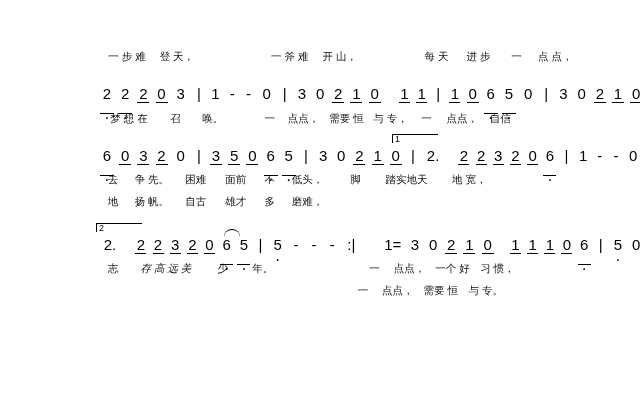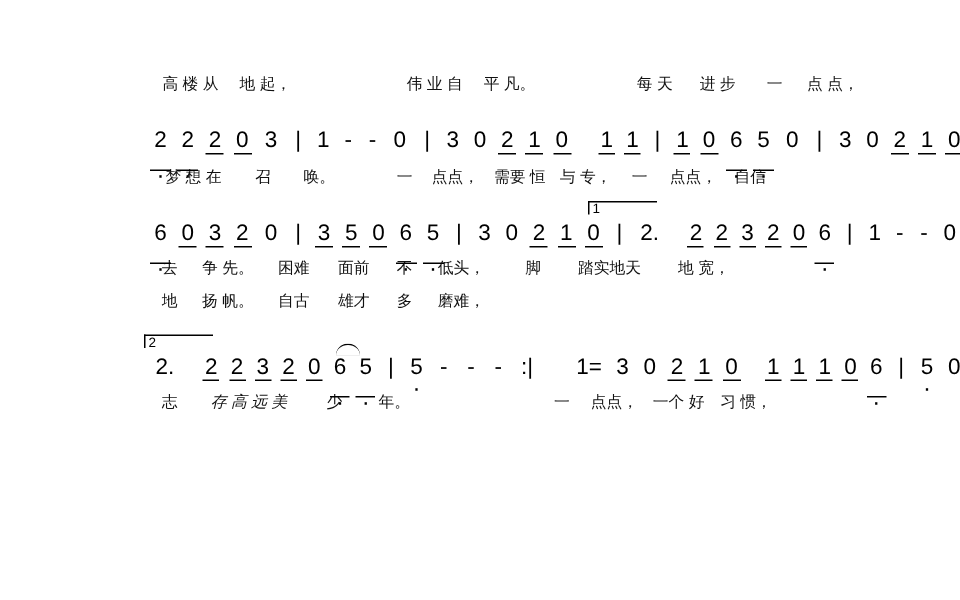--- a/index.html
+++ b/index.html
@@ -102,26 +102,26 @@
     border-top: 1px solid #000;
     border-radius: 50% / 100% 100% 0 0;
   }
 </style>
 </head>
 <body>
 
 <div class="sheet">
 
   <div class="system" style="margin-top:18px;">
-    <div class="lyrics" style="margin-left:40px; margin-top:7px;">
-      <span class="w" style="width:54px;">高 楼 从</span>
-      <span class="w" style="width:40px;">地 起，</span>
+    <div class="lyrics" style="margin-left:40px;">
+      <span class="w" style="width:54px;">一 步 难</span>
+      <span class="w" style="width:40px;">登 天，</span>
       <span class="sp" style="width:60px;"></span>
-      <span class="w" style="width:54px;">伟 业 自</span>
-      <span class="w" style="width:40px;">平 凡。</span>
+      <span class="w" style="width:54px;">一 斧 难</span>
+      <span class="w" style="width:40px;">开 山，</span>
       <span class="sp" style="width:52px;"></span>
       <span class="w" style="width:38px;">每 天</span>
       <span class="w" style="width:40px;">进 步</span>
       <span class="w" style="width:30px;">一</span>
       <span class="w" style="width:42px;">点 点，</span>
     </div>
   </div>
 
   <div class="system" style="margin-top:20px;">
     <div class="notes" style="margin-left:40px;">
@@ -278,15 +278,22 @@
       <span class="w" style="width:26px;">志</span>
       <span class="w" style="width:74px;font-style:italic;">存 高 远 美</span>
       <span class="w" style="width:34px;">少</span>
       <span class="w" style="width:40px;">年。</span>
       <span class="sp" style="width:72px;"></span>
       <span class="w" style="width:28px;">一</span>
       <span class="w" style="width:36px;">点点，</span>
       <span class="w" style="width:44px;">一个 好</span>
       <span class="w" style="width:40px;">习 惯，</span>
     </div>
+    <div class="lyrics" style="margin-left:40px; margin-top:6px;">
+      <span class="sp" style="width:246px;"></span>
+      <span class="w" style="width:28px;">一</span>
+      <span class="w" style="width:36px;">点点，</span>
+      <span class="w" style="width:44px;">需要 恒</span>
+      <span class="w" style="width:40px;">与 专。</span>
+    </div>
   </div>
 
 </div>
 
 </body></html>

